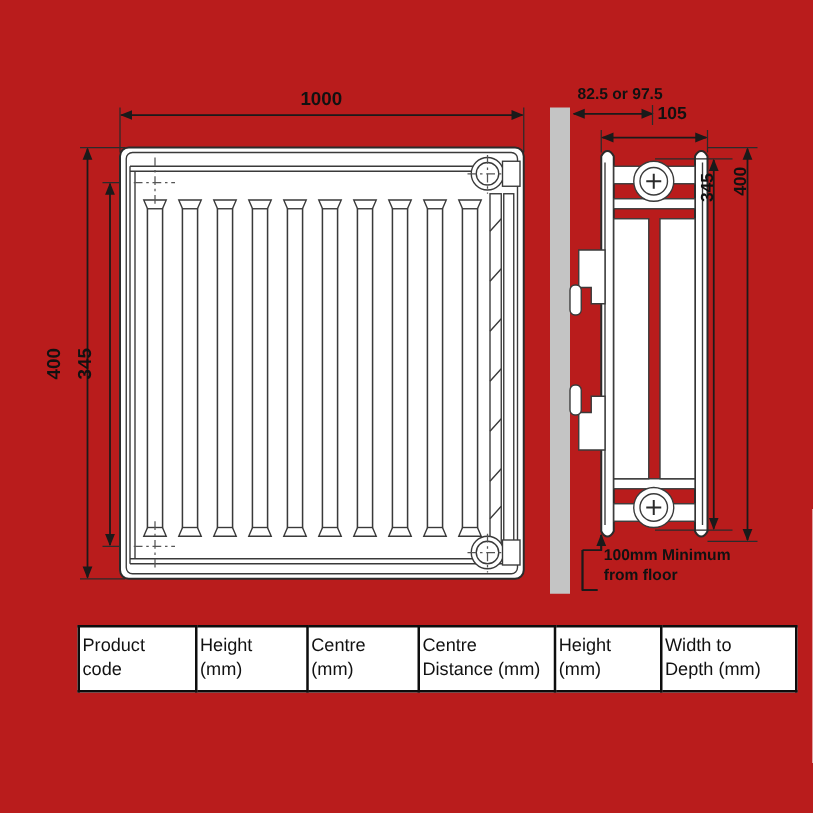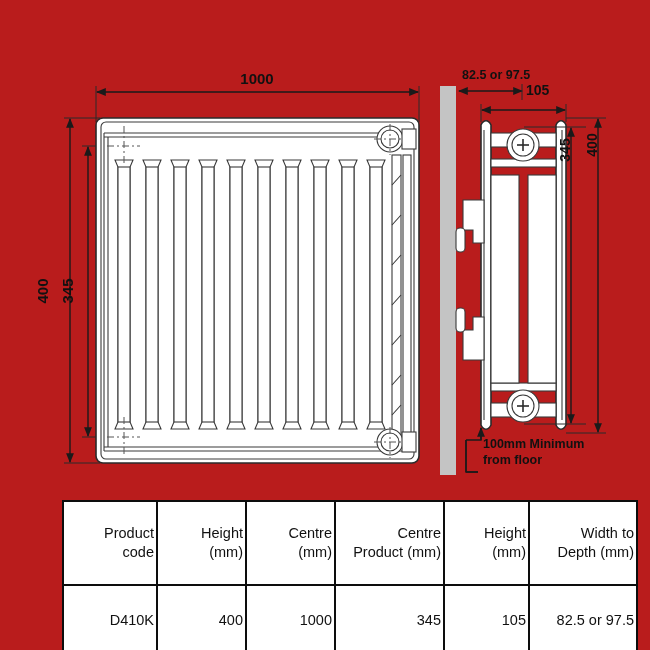--- a/index.html
+++ b/index.html
@@ -31,27 +31,27 @@
     position: absolute;
     left: 62px;
     top: 500px;
     width: 538px;
     border-collapse: collapse;
     table-layout: fixed;
     background: #ffffff;
   }
   .spec-table td {
     border: 2px solid #0d0d0d;
-    text-align: right;
+    text-align: left;
     vertical-align: middle;
     color: #111111;
     font-family: "Liberation Sans", sans-serif;
     font-size: 14.5px;
     line-height: 1.28;
-    padding: 16px 2px;
+    padding: 0 2px;
   }
   .spec-table tr.head-row td {
     height: 50px;
     font-size: 14.5px;
   }
   .spec-table tr.body-row td {
     height: 36px;
     font-size: 14.5px;
   }
   .spec-table td .l2 { display: block; }
@@ -305,35 +305,27 @@
         <td class="col-1">
           <span>Height</span>
           <span class="l2">(mm)</span>
         </td>
         <td class="col-2">
           <span>Centre</span>
           <span class="l2">(mm)</span>
         </td>
         <td class="col-3">
           <span>Centre</span>
-          <span class="l2">Product (mm)</span>
+          <span class="l2">Distance (mm)</span>
         </td>
         <td class="col-4">
           <span>Height</span>
           <span class="l2">(mm)</span>
         </td>
         <td class="col-5">
           <span>Width to</span>
           <span class="l2">Depth (mm)</span>
         </td>
       </tr>
-      <tr class="body-row">
-        <td class="col-0">D410K</td>
-        <td class="col-1">400</td>
-        <td class="col-2">1000</td>
-        <td class="col-3">345</td>
-        <td class="col-4">105</td>
-        <td class="col-5">82.5 or 97.5</td>
-      </tr>
     </tbody>
   </table>
 
 </div>
 
 </body></html>

